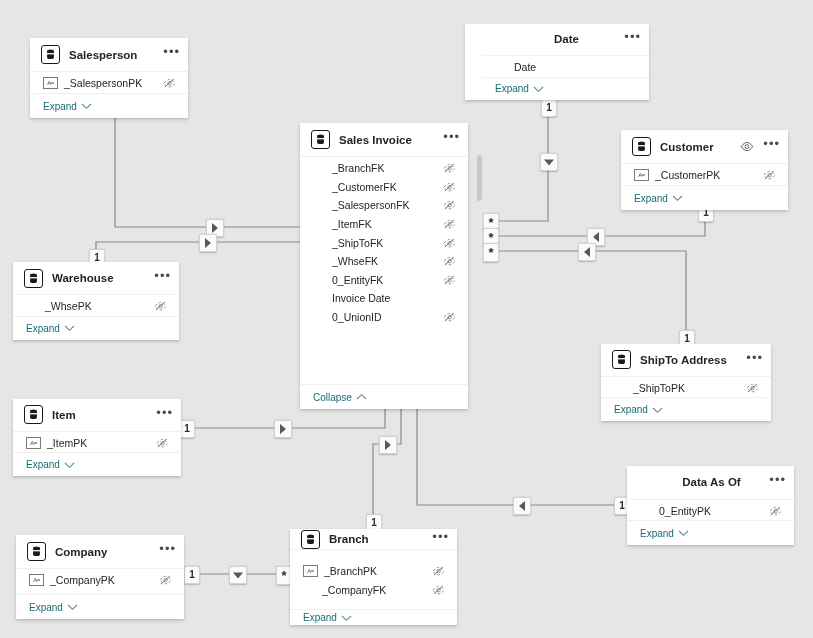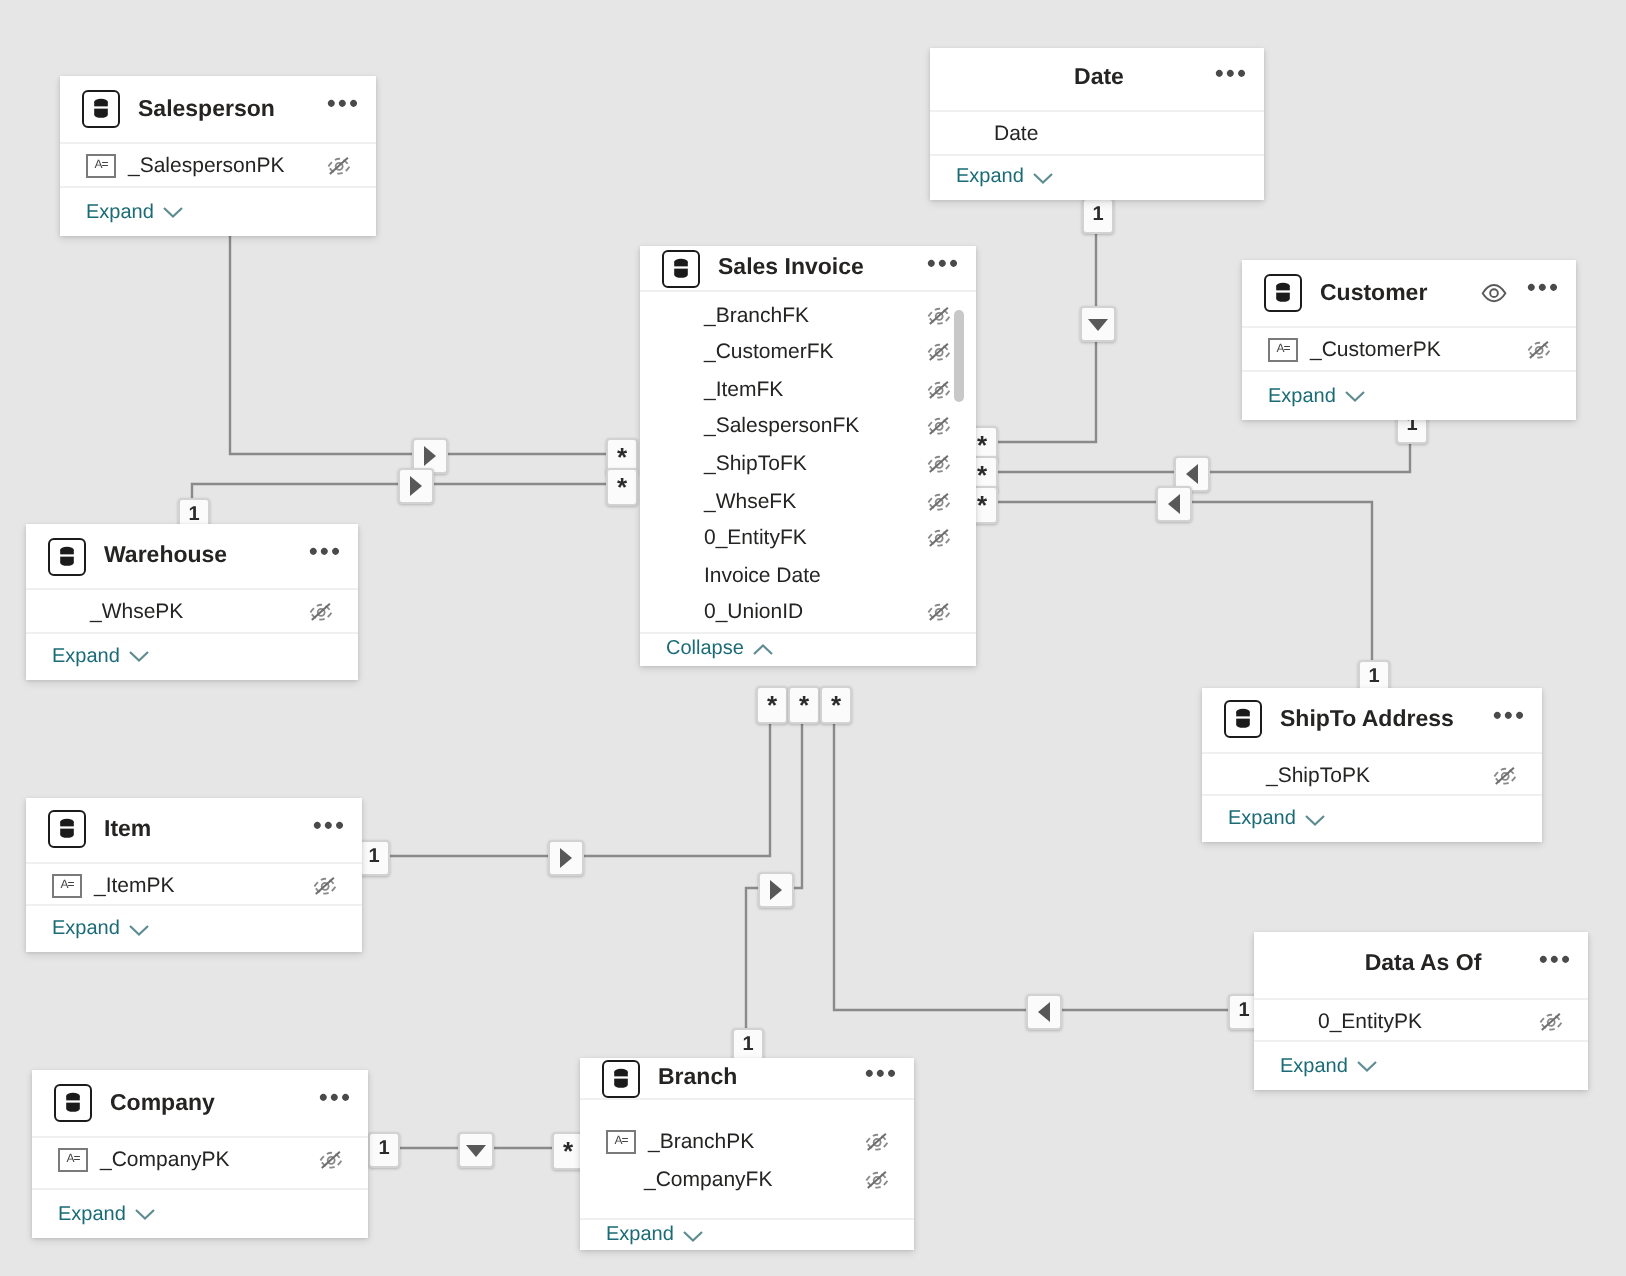--- a/index.html
+++ b/index.html
@@ -229,21 +229,21 @@
         </div>
         <div class="tbl-foot">
           <span class="foot-label">Expand</span>
           <span class="chev">
             <svg width="11" height="8" viewBox="0 0 11 8" aria-hidden="true">
               <path d="M1 2 L5.5 6.3 L10 2" fill="none" stroke="#5f8d93" stroke-width="1.1"></path>
             </svg>
           </span>
         </div>
       </div>
-      <div class="tbl" style="left:465px; top:24px; width:167px; height:76px;">
+      <div class="tbl" style="left:465px; top:24px; width:167px; height:76px;padding-left:17px;">
         <div class="tbl-head centered">
           <span class="tbl-title">Date</span>
           <span class="head-right">
             <span class="ellipsis">•••</span>
           </span>
         </div>
         <div class="fields">
           <div class="field">
             <span class="field-ico blank"></span>
             <span class="field-name">Date</span>
@@ -295,21 +295,21 @@
         </div>
         <div class="tbl-foot">
           <span class="foot-label">Expand</span>
           <span class="chev">
             <svg width="11" height="8" viewBox="0 0 11 8" aria-hidden="true">
               <path d="M1 2 L5.5 6.3 L10 2" fill="none" stroke="#5f8d93" stroke-width="1.1"></path>
             </svg>
           </span>
         </div>
       </div>
-      <div class="tbl" style="left:320px; top:123px; width:168px; height:210px;">
+      <div class="tbl" style="left:300px; top:123px; width:168px; height:286px;">
         <div class="tbl-head">
           <span class="tbl-icon">
             <svg width="11" height="11" viewBox="0 0 11 11" aria-hidden="true">
               <ellipse cx="5.5" cy="1.9" rx="3.4" ry="1.5" fill="#1b1b1b"></ellipse>
               <rect x="2.1" y="2.0" width="6.8" height="2.3" fill="#1b1b1b"></rect>
               <rect x="2.1" y="5.2" width="6.8" height="3.0" fill="#1b1b1b"></rect>
               <ellipse cx="5.5" cy="8.4" rx="3.4" ry="1.5" fill="#1b1b1b"></ellipse>
               <rect x="1.6" y="4.3" width="7.8" height="0.9" fill="#ffffff"></rect>
             </svg>
           </span>
@@ -336,32 +336,32 @@
             <span class="hide-ico">
               <svg width="13" height="11" viewBox="0 0 15 12" aria-hidden="true">
                 <path d="M1.4 6.3 C3.4 3.0 6.0 1.8 7.6 1.8 C9.3 1.8 11.7 3.1 13.6 6.3 C11.8 9.2 9.4 10.4 7.6 10.4 C5.9 10.4 3.3 9.3 1.4 6.3 Z" fill="none" stroke="#8a8a8a" stroke-width="1.05" stroke-dasharray="3.2 2.1"></path>
                 <circle cx="7.6" cy="6.2" r="2.0" fill="none" stroke="#8a8a8a" stroke-width="1.05"></circle>
                 <line x1="2.2" y1="10.6" x2="12.6" y2="1.3" stroke="#6e6e6e" stroke-width="1.15"></line>
               </svg>
             </span>
           </div>
           <div class="field">
             <span class="field-ico blank"></span>
+            <span class="field-name">_SalespersonFK</span>
+            <span class="hide-ico">
+              <svg width="13" height="11" viewBox="0 0 15 12" aria-hidden="true">
+                <path d="M1.4 6.3 C3.4 3.0 6.0 1.8 7.6 1.8 C9.3 1.8 11.7 3.1 13.6 6.3 C11.8 9.2 9.4 10.4 7.6 10.4 C5.9 10.4 3.3 9.3 1.4 6.3 Z" fill="none" stroke="#8a8a8a" stroke-width="1.05" stroke-dasharray="3.2 2.1"></path>
+                <circle cx="7.6" cy="6.2" r="2.0" fill="none" stroke="#8a8a8a" stroke-width="1.05"></circle>
+                <line x1="2.2" y1="10.6" x2="12.6" y2="1.3" stroke="#6e6e6e" stroke-width="1.15"></line>
+              </svg>
+            </span>
+          </div>
+          <div class="field">
+            <span class="field-ico blank"></span>
             <span class="field-name">_ItemFK</span>
-            <span class="hide-ico">
-              <svg width="13" height="11" viewBox="0 0 15 12" aria-hidden="true">
-                <path d="M1.4 6.3 C3.4 3.0 6.0 1.8 7.6 1.8 C9.3 1.8 11.7 3.1 13.6 6.3 C11.8 9.2 9.4 10.4 7.6 10.4 C5.9 10.4 3.3 9.3 1.4 6.3 Z" fill="none" stroke="#8a8a8a" stroke-width="1.05" stroke-dasharray="3.2 2.1"></path>
-                <circle cx="7.6" cy="6.2" r="2.0" fill="none" stroke="#8a8a8a" stroke-width="1.05"></circle>
-                <line x1="2.2" y1="10.6" x2="12.6" y2="1.3" stroke="#6e6e6e" stroke-width="1.15"></line>
-              </svg>
-            </span>
-          </div>
-          <div class="field">
-            <span class="field-ico blank"></span>
-            <span class="field-name">_SalespersonFK</span>
             <span class="hide-ico">
               <svg width="13" height="11" viewBox="0 0 15 12" aria-hidden="true">
                 <path d="M1.4 6.3 C3.4 3.0 6.0 1.8 7.6 1.8 C9.3 1.8 11.7 3.1 13.6 6.3 C11.8 9.2 9.4 10.4 7.6 10.4 C5.9 10.4 3.3 9.3 1.4 6.3 Z" fill="none" stroke="#8a8a8a" stroke-width="1.05" stroke-dasharray="3.2 2.1"></path>
                 <circle cx="7.6" cy="6.2" r="2.0" fill="none" stroke="#8a8a8a" stroke-width="1.05"></circle>
                 <line x1="2.2" y1="10.6" x2="12.6" y2="1.3" stroke="#6e6e6e" stroke-width="1.15"></line>
               </svg>
             </span>
           </div>
           <div class="field">
             <span class="field-ico blank"></span>

